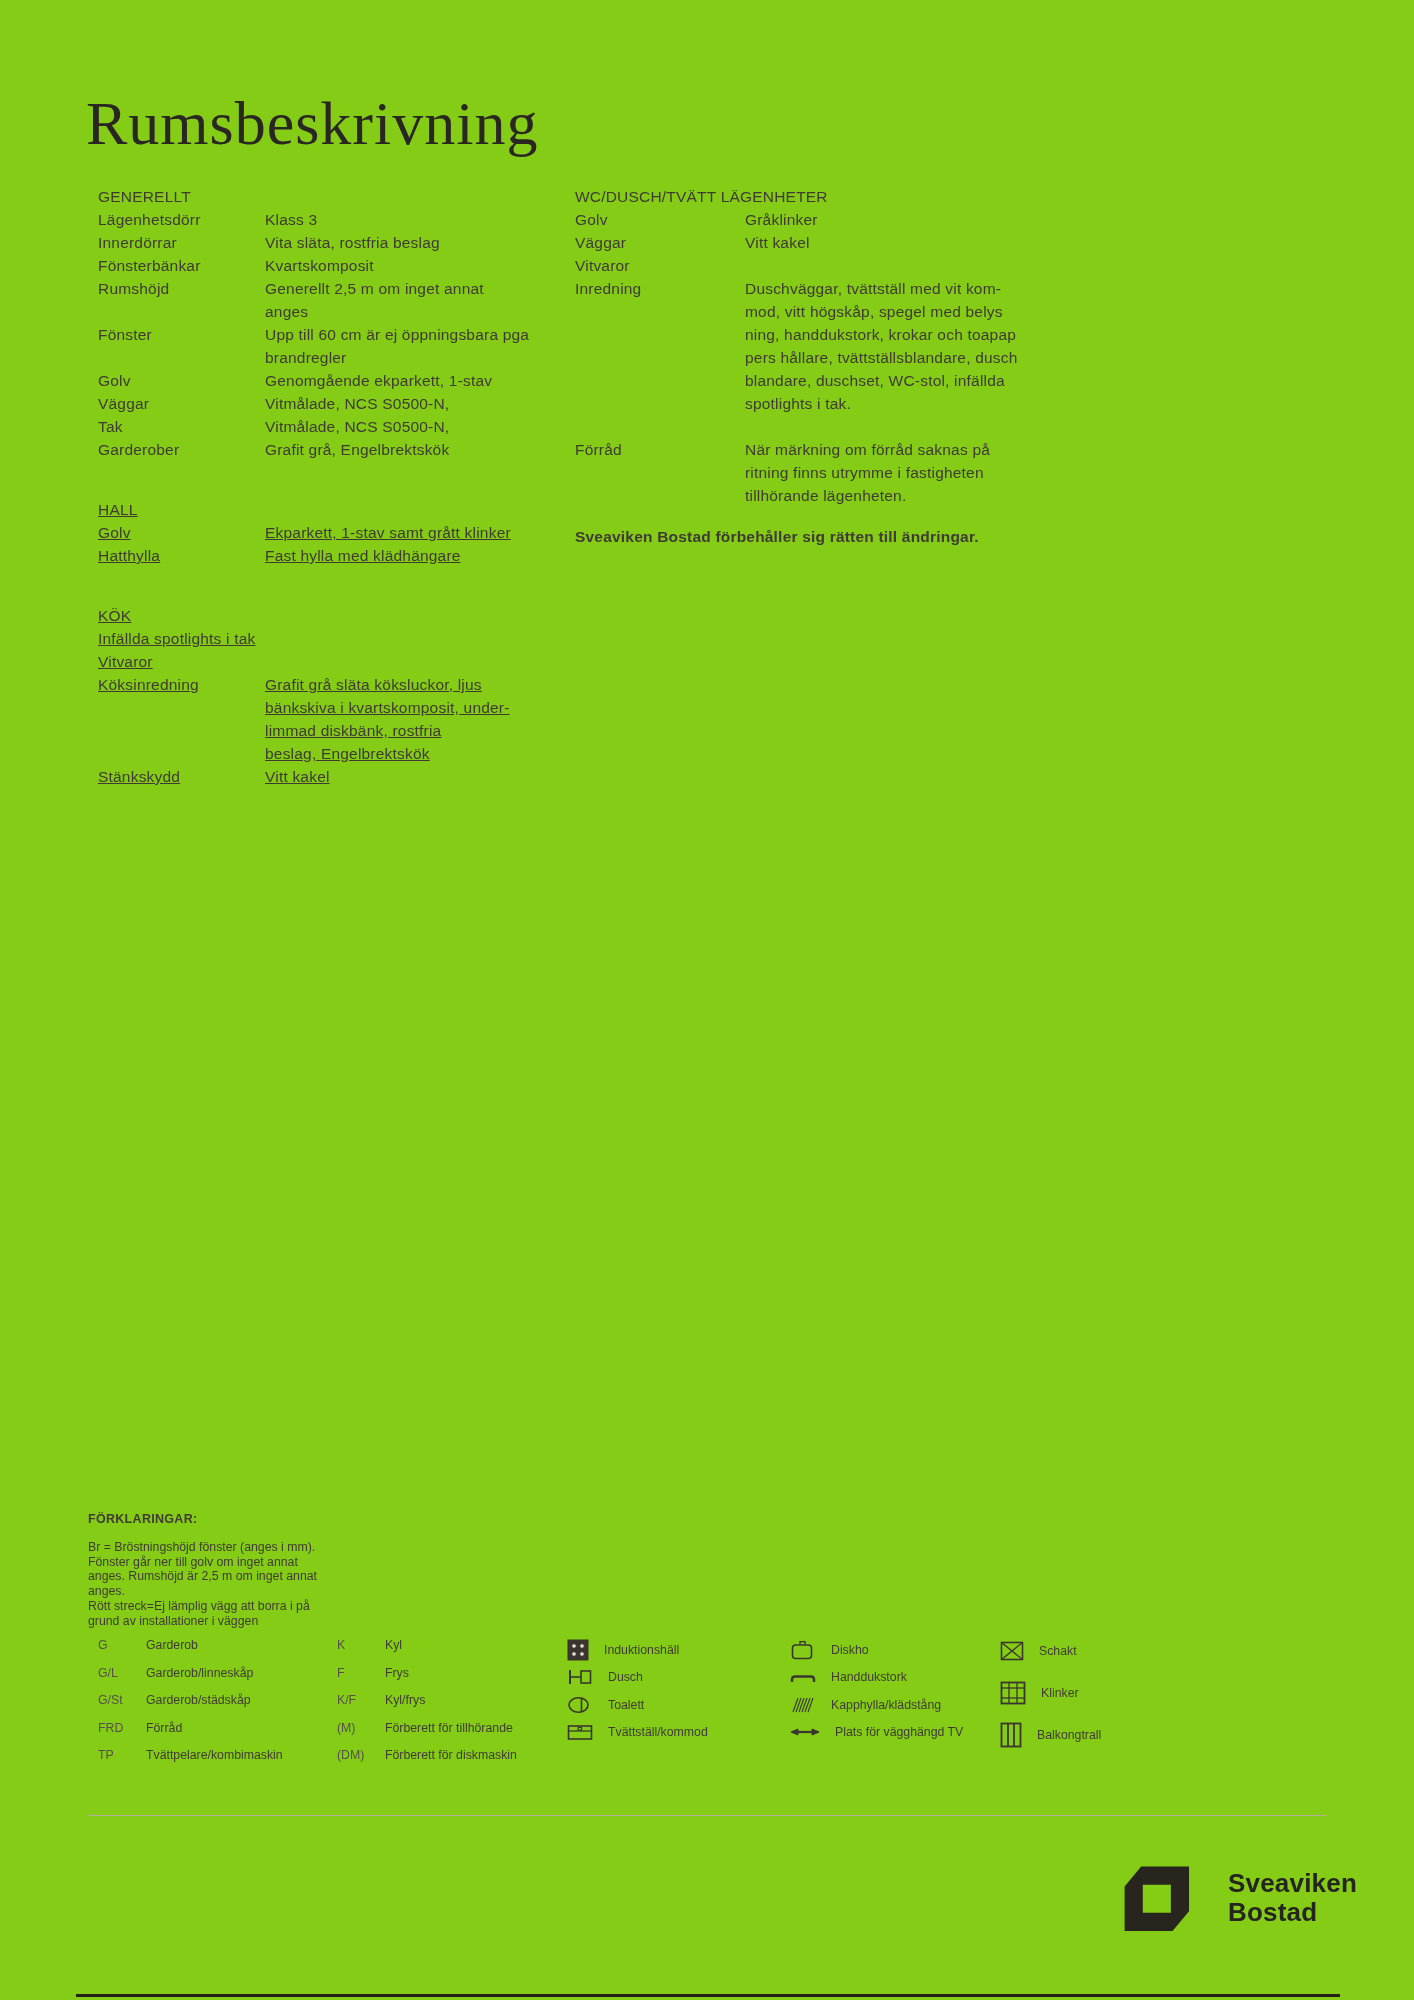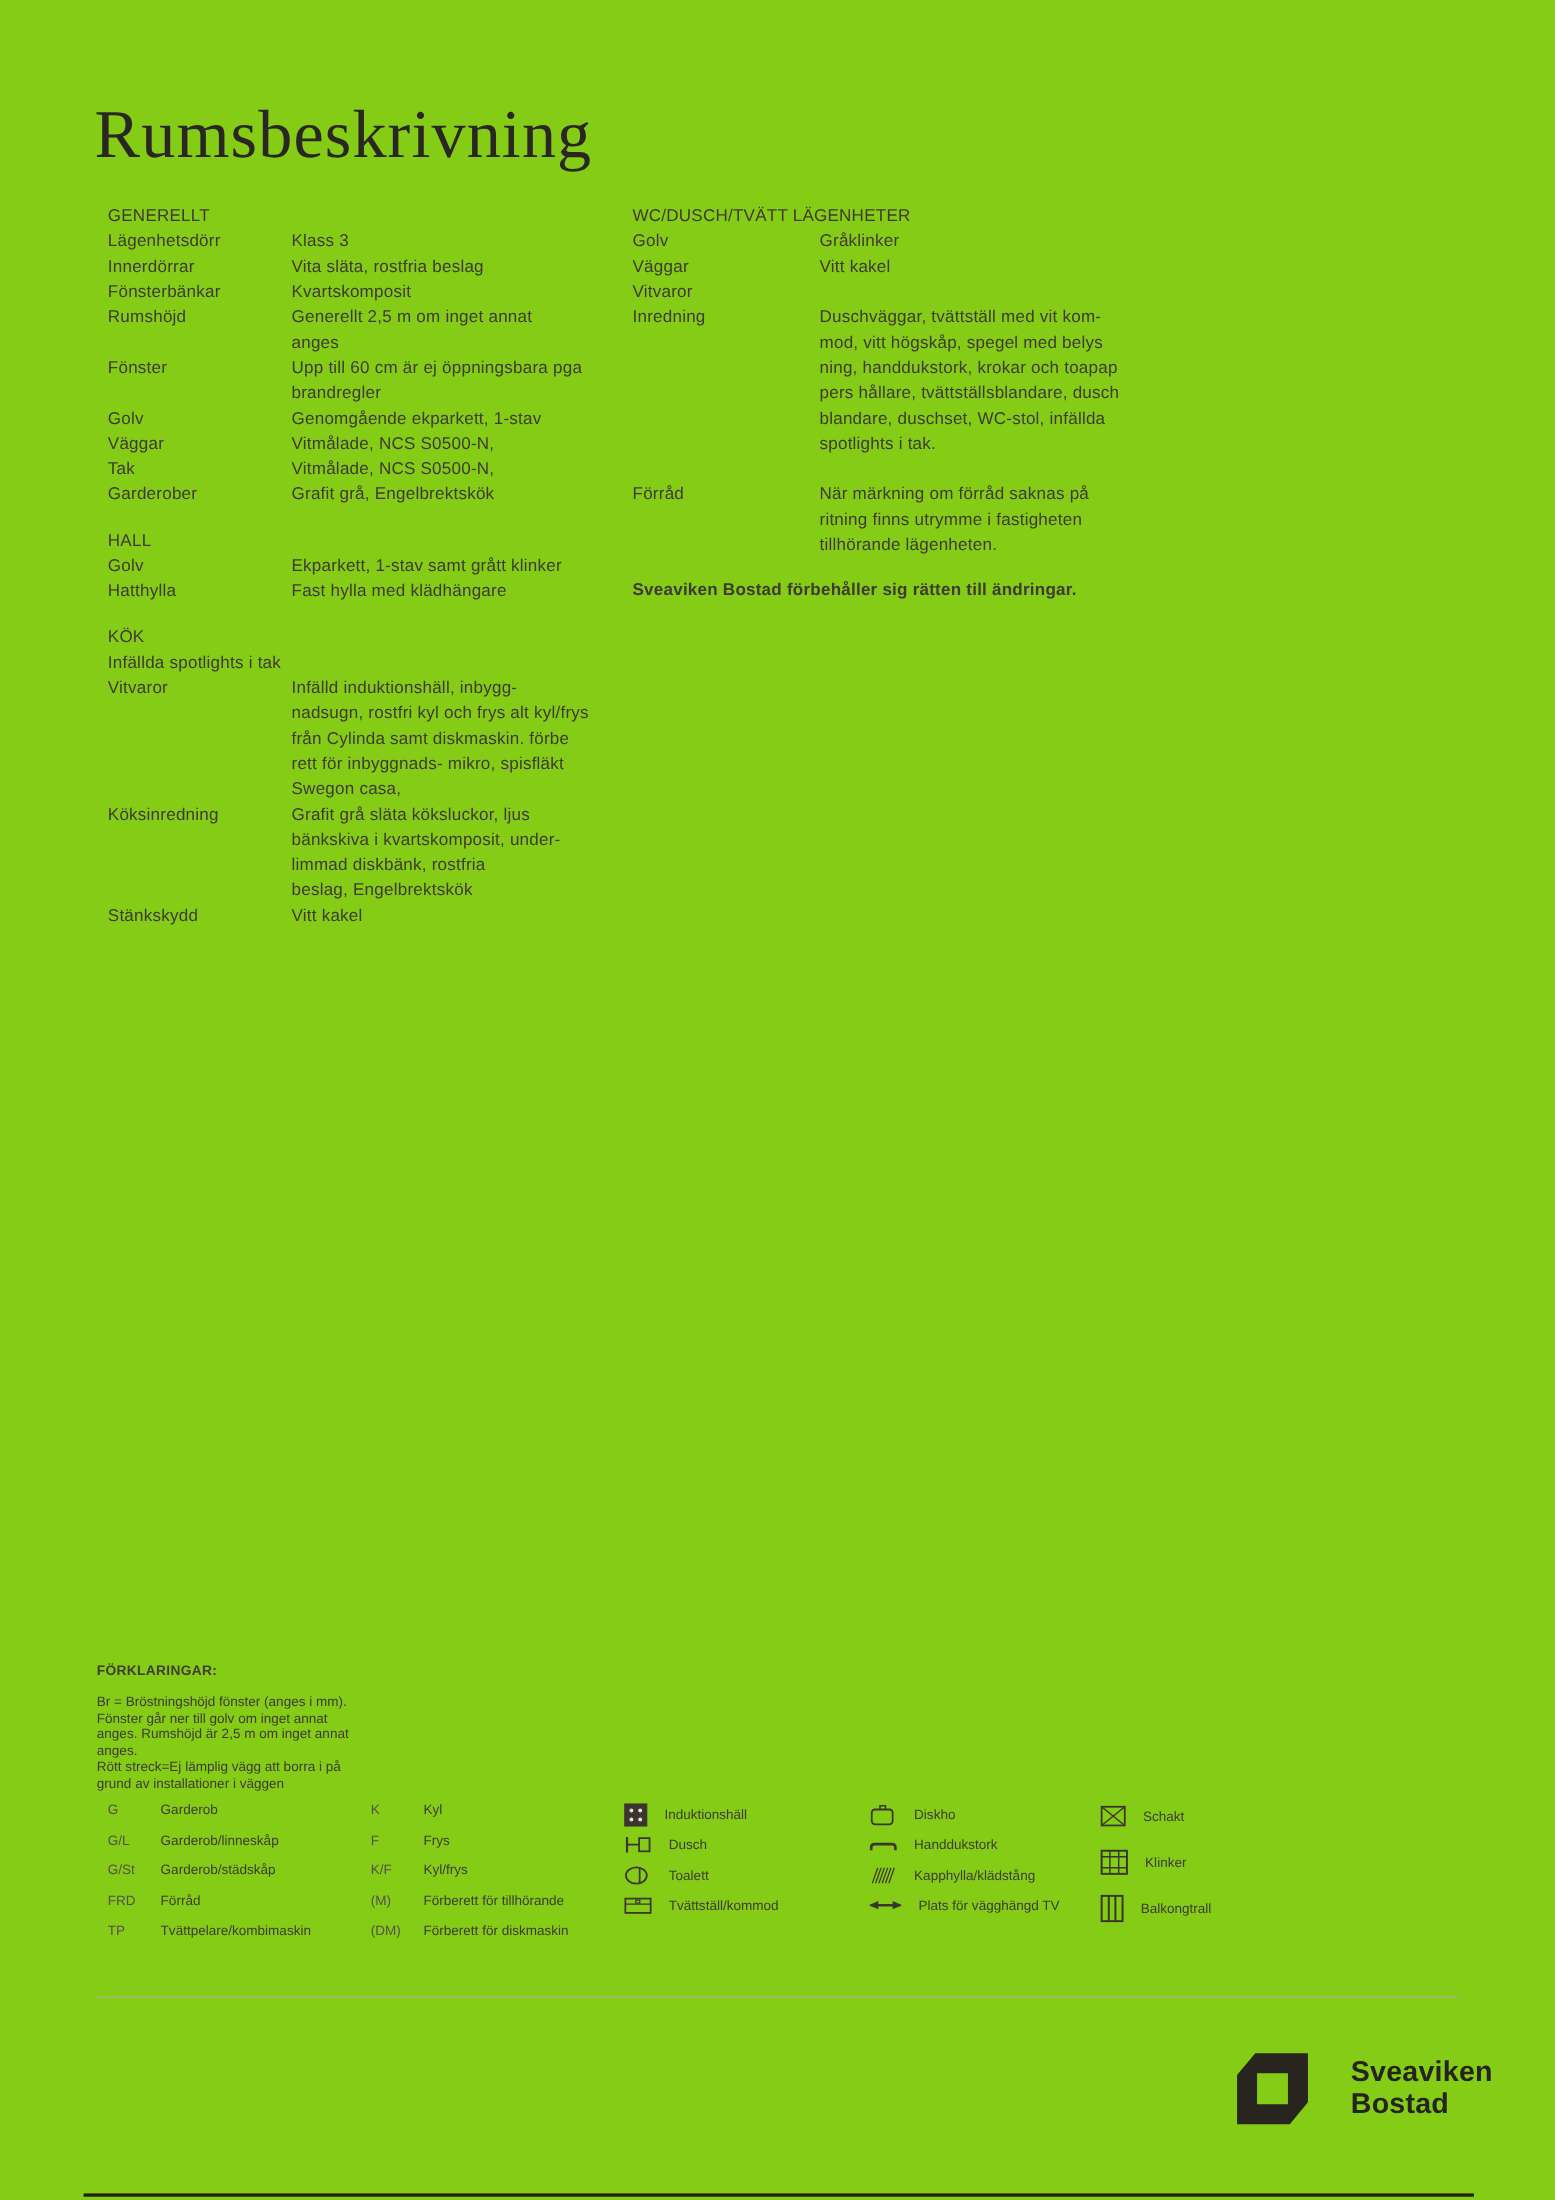--- a/index.html
+++ b/index.html
@@ -7,21 +7,21 @@
         font-family:"Liberation Sans",sans-serif;color:#3f3a33;overflow:hidden;}
 
   .title{position:absolute;left:86px;top:88px;margin:0;
          font-family:"Liberation Serif",serif;font-weight:400;
          font-size:62px;line-height:70px;letter-spacing:1px;color:#2a2722;}
 
   .speccol{position:absolute;top:185px;font-size:15.5px;line-height:23px;letter-spacing:.2px;}
   .speccol.left{left:98px;width:440px;}
   .speccol.right{left:575px;width:470px;}
   .spec-section{margin:0;}
-  .spec-section + .spec-section{margin-top:19px;}
+  .spec-section + .spec-section{margin-top:37px;text-decoration:underline;}
   .sheading{white-space:pre;}
   .srow{display:grid;}
   .speccol.left .srow{grid-template-columns:167px 1fr;}
   .speccol.right .srow{grid-template-columns:170px 1fr;}
   .lbl{white-space:pre;}
   .val{white-space:pre;}
   .intro{white-space:pre;}
   .gap23{height:23px;}
   .disclaimer{margin-top:18px;white-space:pre;font-weight:bold;}
 
@@ -112,25 +112,20 @@
         <div class="lbl">Hatthylla</div>
         <div class="val">Fast hylla med klädhängare</div>
       </div>
     </div>
 
     <div class="spec-section">
       <div class="sheading">KÖK</div>
       <div class="intro">Infällda spotlights i tak</div>
       <div class="srow">
         <div class="lbl">Vitvaror</div>
-        <div class="val">Infälld induktionshäll, inbygg-
-nadsugn, rostfri kyl och frys alt kyl/frys
-från Cylinda samt diskmaskin. förbe
-rett för inbyggnads- mikro, spisfläkt
-Swegon casa,</div>
       </div>
       <div class="srow">
         <div class="lbl">Köksinredning</div>
         <div class="val">Grafit grå släta köksluckor, ljus
 bänkskiva i kvartskomposit, under-
 limmad diskbänk, rostfria
 beslag, Engelbrektskök</div>
       </div>
       <div class="srow">
         <div class="lbl">Stänkskydd</div>

